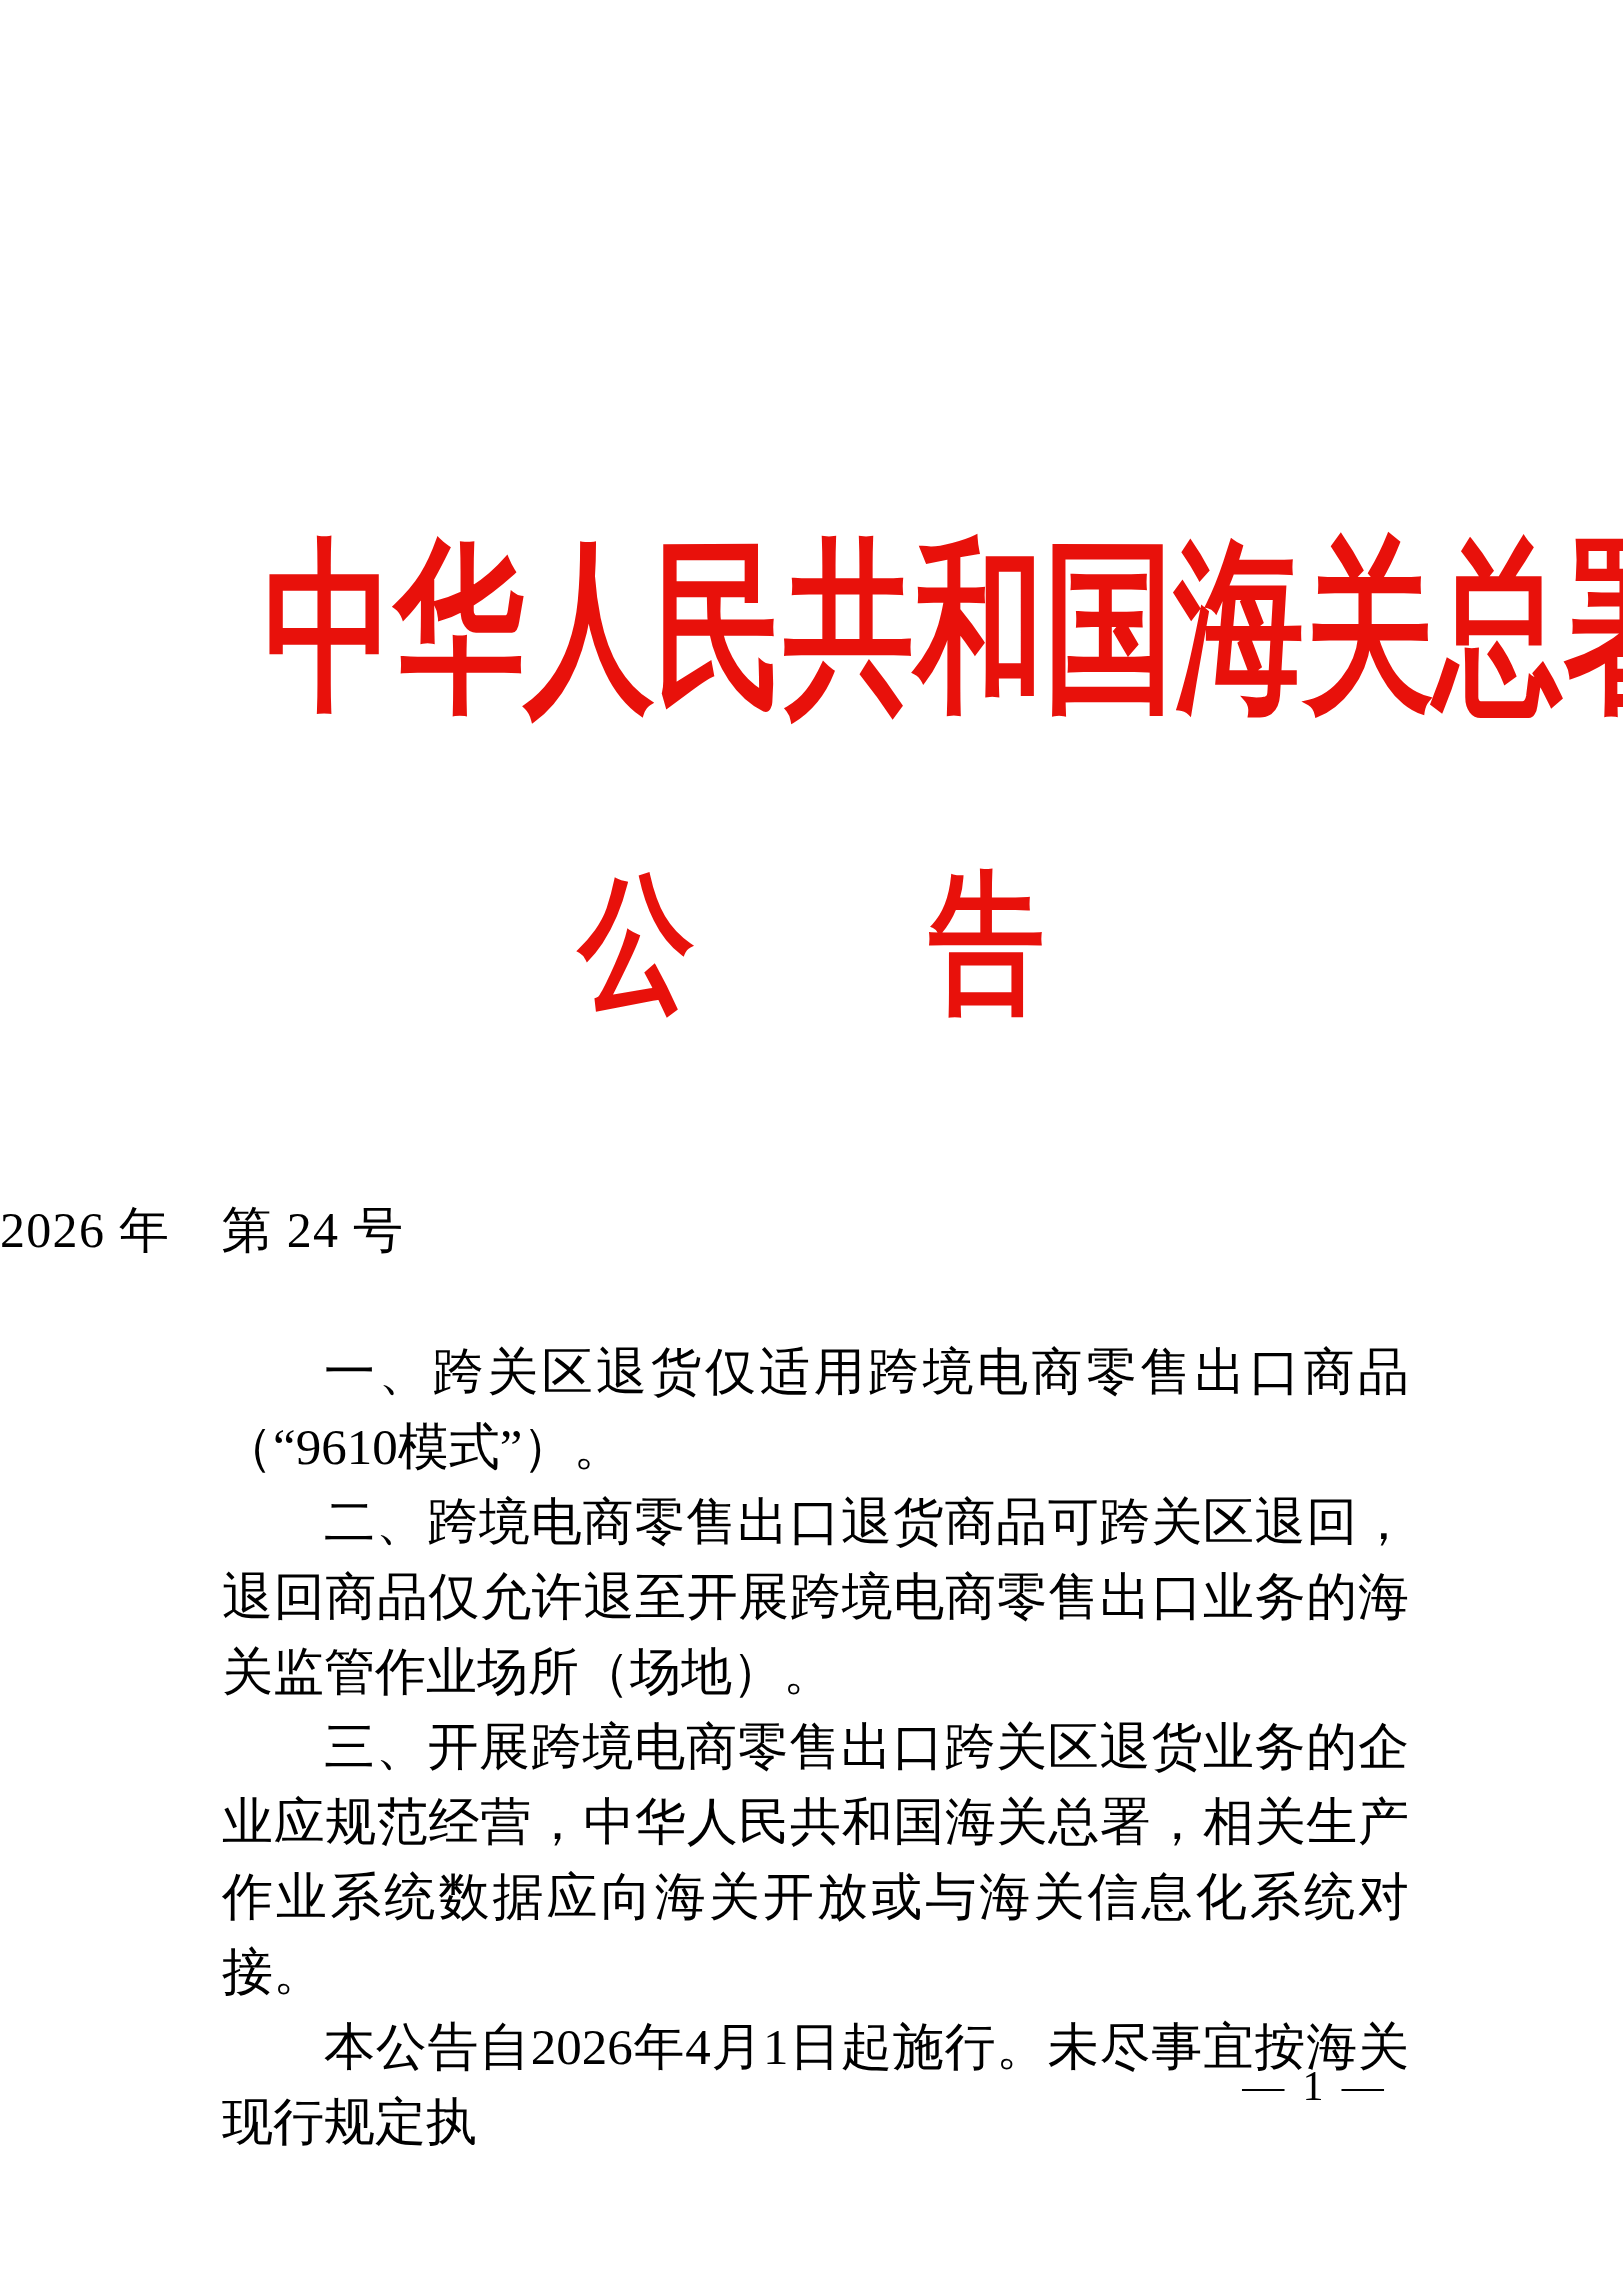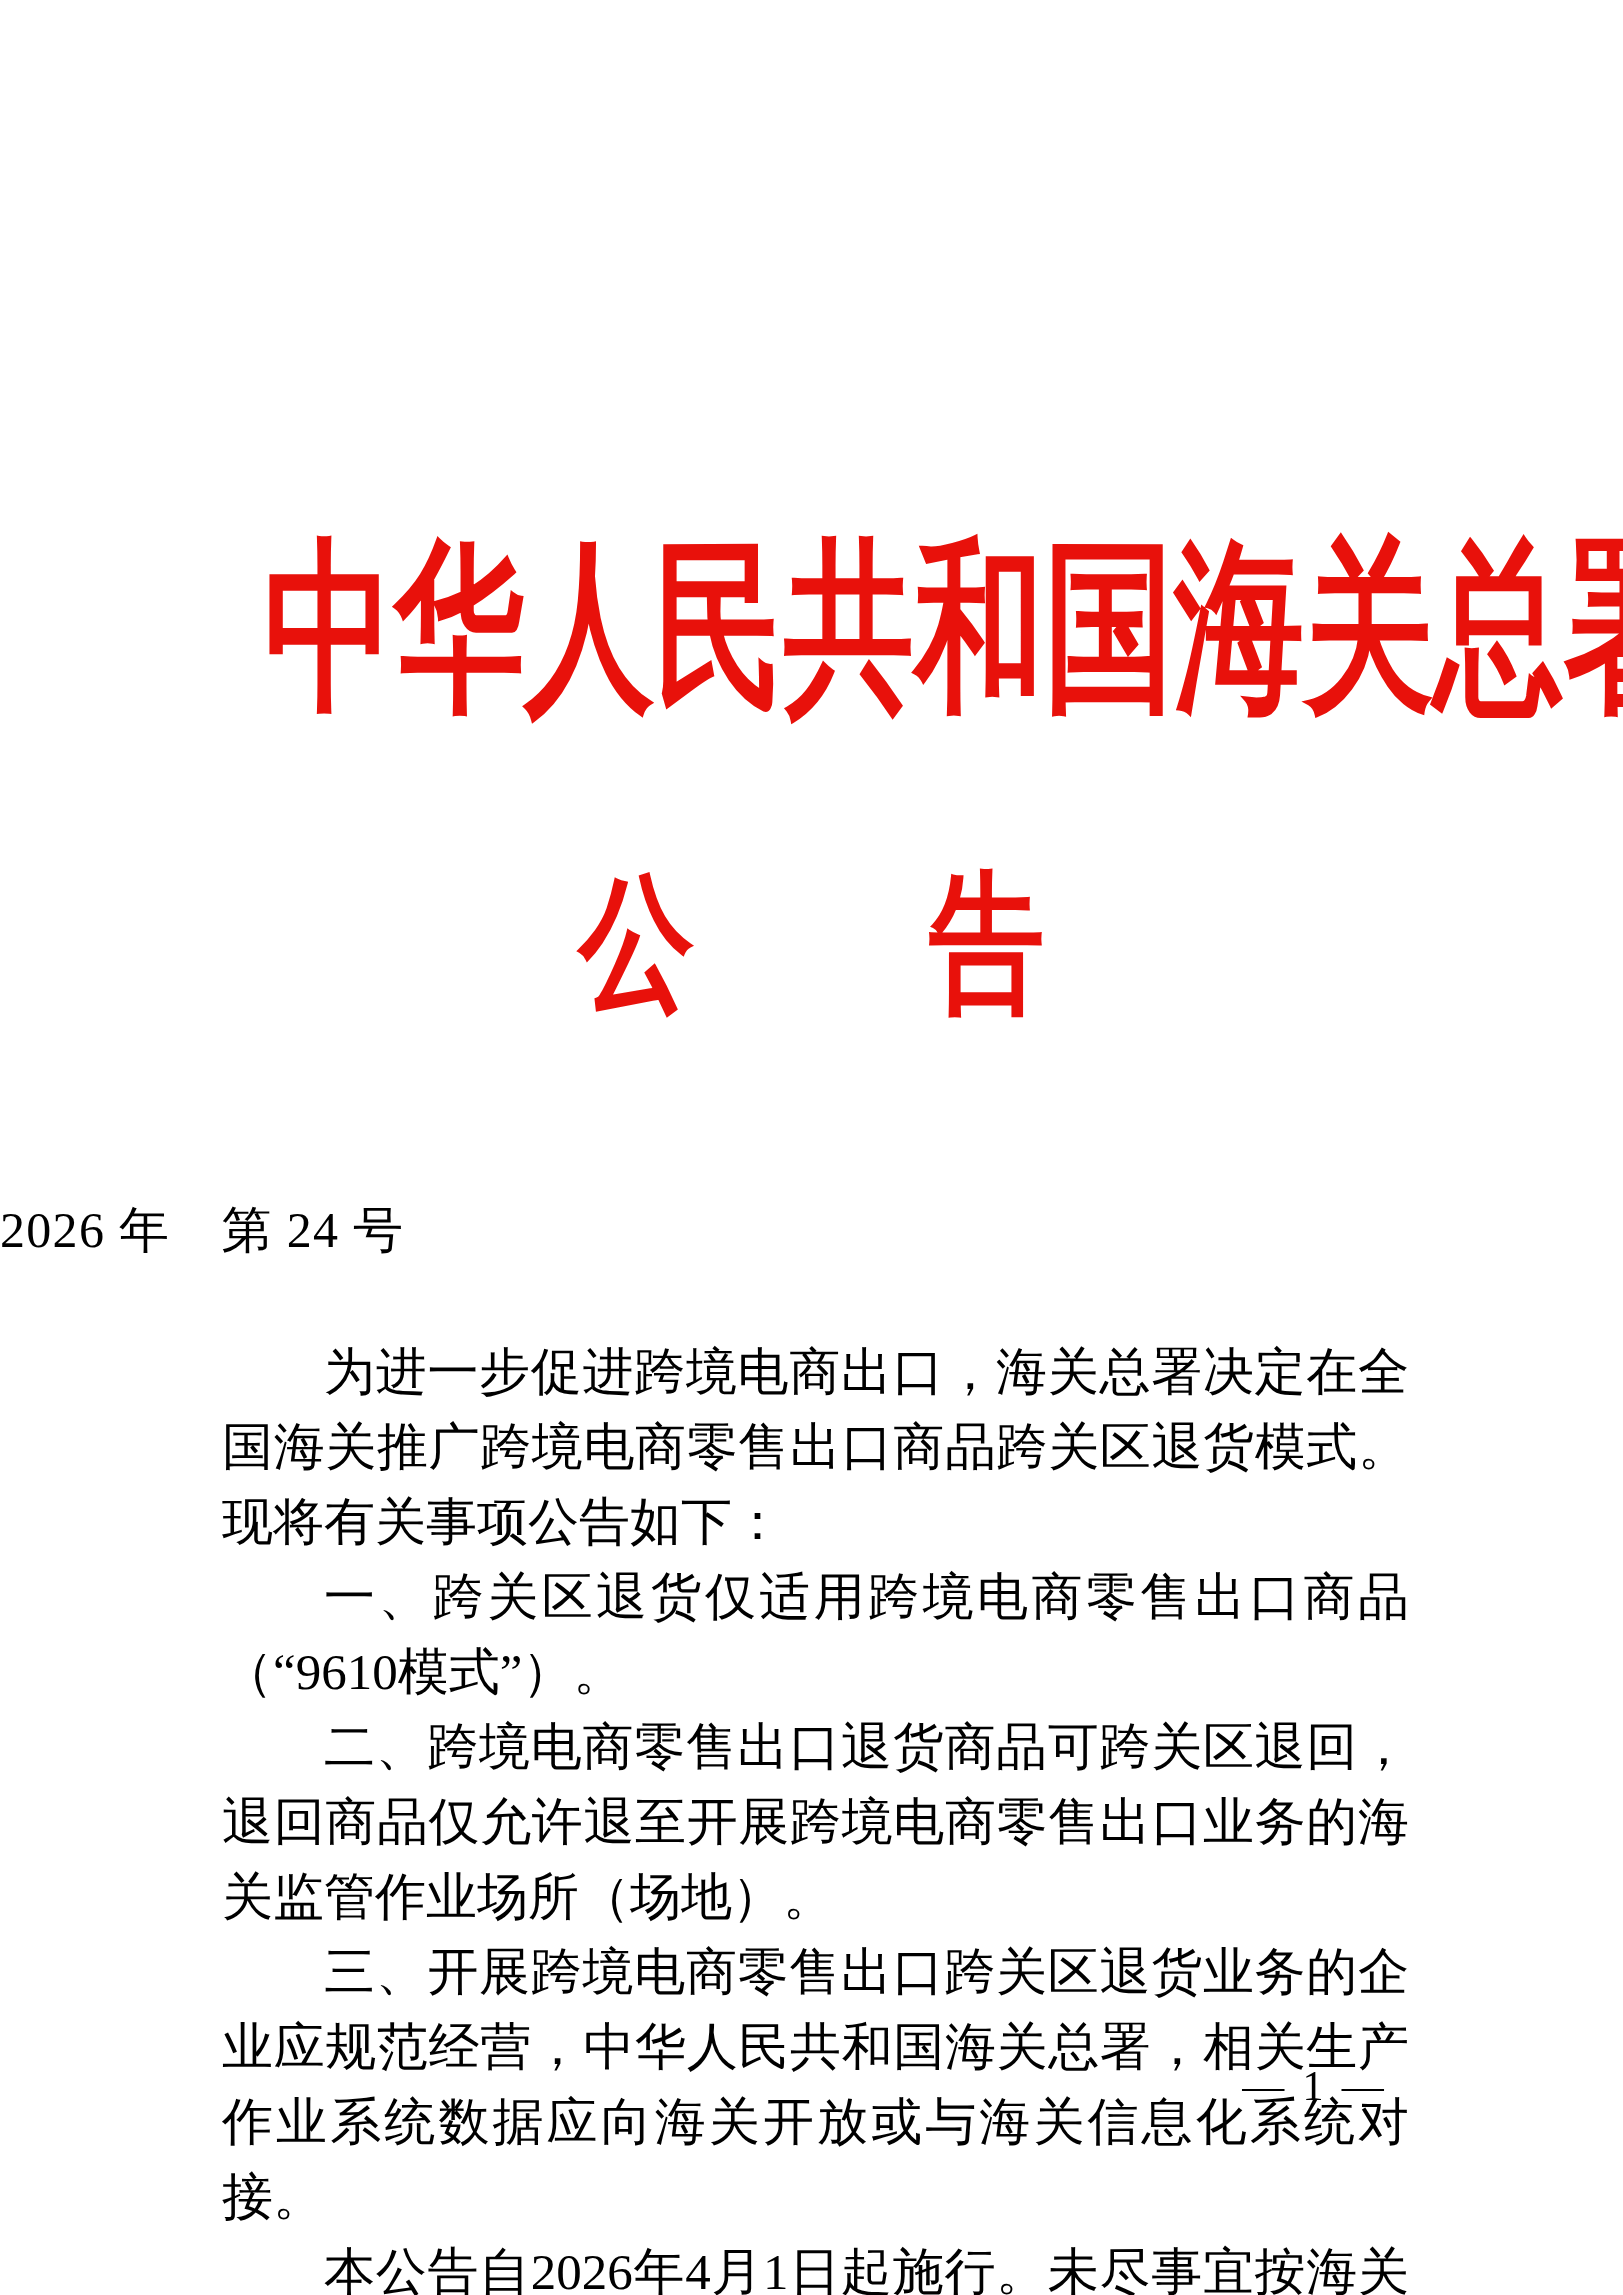--- a/index.html
+++ b/index.html
@@ -114,21 +114,20 @@
     <span class="announce-inner">
       <span class="announce-char">公</span>
       <span class="announce-char">告</span>
     </span>
   </div>
 
   <div class="issue-line">2026 年　第 24 号</div>
 
   <div class="body-text">
 
-  <p>为进一步促进跨境电商出口，海关总署决定在全国海关推广跨境电商零售出口商品跨关区退货模式。现将有关事项公告如下：</p>
       <p>一、跨关区退货仅适用跨境电商零售出口商品（“9610模式”）。</p>
       <p>二、跨境电商零售出口退货商品可跨关区退回，退回商品仅允许退至开展跨境电商零售出口业务的海关监管作业场所（场地）。</p>
       <p>三、开展跨境电商零售出口跨关区退货业务的企业应规范经营，中华人民共和国海关总署，相关生产作业系统数据应向海关开放或与海关信息化系统对接。</p>
       <p>本公告自2026年4月1日起施行。未尽事宜按海关现行规定执</p>
     </div>
 
   <div class="page-number">— 1 —</div>
 
 </div>
 

